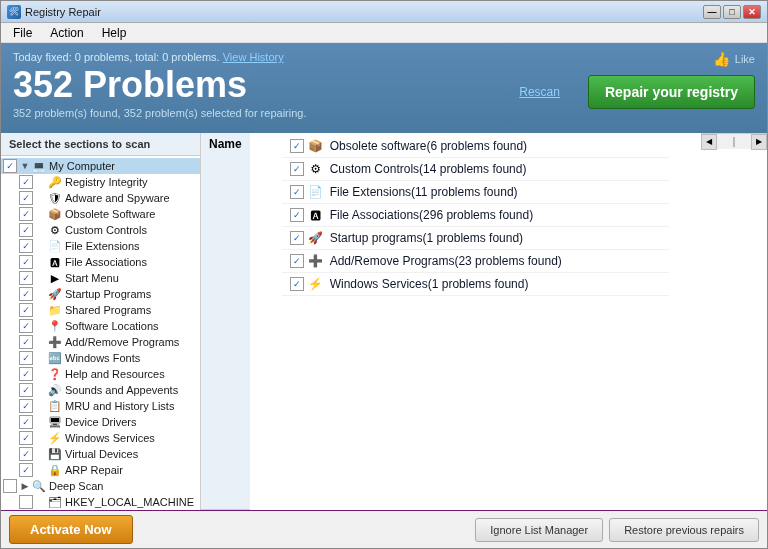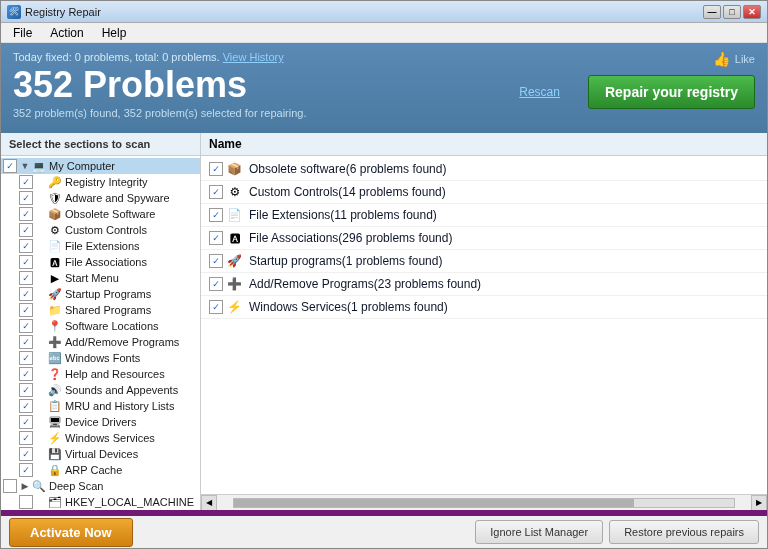--- a/index.html
+++ b/index.html
@@ -51,36 +51,36 @@
     .tree-expand { width: 12px; height: 12px; flex-shrink: 0; display: flex; align-items: center; justify-content: center; font-size: 9px; color: #555; }
     .tree-icon { width: 16px; height: 14px; flex-shrink: 0; margin-right: 2px; display: flex; align-items: center; justify-content: center; font-size: 11px; }
     .tree-label { font-size: 11px; color: #1a1a1a; }
 
     
     .tree-area::-webkit-scrollbar { width: 12px; }
     .tree-area::-webkit-scrollbar-track { background: #f0f0f0; }
     .tree-area::-webkit-scrollbar-thumb { background: #b0b0b0; border: 1px solid #888; }
 
     
-    .right-panel { flex: 1; background: white; display: flex; flex-direction: column; overflow: hidden; }
+    .right-panel { flex: 1; background: white; display: flex; overflow: hidden; gap: 32px; }
     .right-panel-header { background: #e8f0f8; padding: 4px 8px; font-weight: bold; font-size: 12px; border-bottom: 1px solid #ccc; }
     .results-list { flex: 1; overflow-y: auto; padding: 2px 0; }
     .result-item { display: flex; align-items: center; padding: 3px 8px; cursor: pointer; border-bottom: 1px solid #f0f0f0; }
     .result-check { width: 14px; height: 14px; border: 1px solid #999; background: white; margin-right: 4px; flex-shrink: 0; display: flex; align-items: center; justify-content: center; font-size: 9px; color: #2060c0; }
     .result-icon { width: 16px; height: 16px; flex-shrink: 0; margin-right: 6px; display: flex; align-items: center; justify-content: center; font-size: 12px; }
     .result-label { font-size: 12px; color: #0f172a; }
 
     
     .h-scroll-area { height: 16px; background: #f0f0f0; border-top: 1px solid #ccc; display: flex; align-items: center; }
     .h-scroll-track { flex: 1; height: 10px; background: #e0e0e0; border: 1px solid #bbb; margin: 0 16px; position: relative; }
     .h-scroll-thumb { width: 80%; height: 100%; background: #b0b0b0; }
     .h-scroll-btn { width: 16px; height: 16px; background: #e0e0e0; border: 1px solid #bbb; display: flex; align-items: center; justify-content: center; font-size: 8px; cursor: pointer; }
 
     
-    .bottom-bar { background: #f0f0f0; height: 38px; display: flex; align-items: center; justify-content: space-between; padding: 0 8px; border-top: 6px solid #701a75; }
+    .bottom-bar { background: #f0f0f0; height: 38px; display: flex; align-items: center; justify-content: space-between; padding: 0 8px; border-top: 1px solid #701a75; }
     .activate-btn { background: linear-gradient(to bottom, #f0a830, #d08010); color: white; border: 1px solid #a06010; padding: 6px 20px; font-size: 13px; font-weight: bold; cursor: pointer; border-radius: 3px; }
     .bottom-right-btns { display: flex; gap: 6px; }
     .bottom-btn { background: linear-gradient(to bottom, #f5f5f5, #ddd); border: 1px solid #aaa; padding: 5px 14px; font-size: 11px; cursor: pointer; border-radius: 3px; color: #333; }
   </style>
 </head>
 <body>
 
 <div class="window">
 
   <div class="title-bar">
@@ -239,21 +239,21 @@
           <div class="tree-item" style="padding-left: 18px;">
             <div class="tree-check checked">✓</div>
             <div class="tree-expand"></div>
             <div class="tree-icon">💾</div>
             <span class="tree-label">Virtual Devices</span>
           </div>
           <div class="tree-item" style="padding-left: 18px;">
             <div class="tree-check checked">✓</div>
             <div class="tree-expand"></div>
             <div class="tree-icon">🔒</div>
-            <span class="tree-label">ARP Cache</span>
+            <span class="tree-label">ARP Repair</span>
           </div>
           <div class="tree-item" style="padding-left: 2px;">
             <div class="tree-check"></div>
             <div class="tree-expand">▶</div>
             <div class="tree-icon">🔍</div>
             <span class="tree-label">Deep Scan</span>
           </div>
           <div class="tree-item" style="padding-left: 18px;">
             <div class="tree-check"></div>
             <div class="tree-expand"></div>

